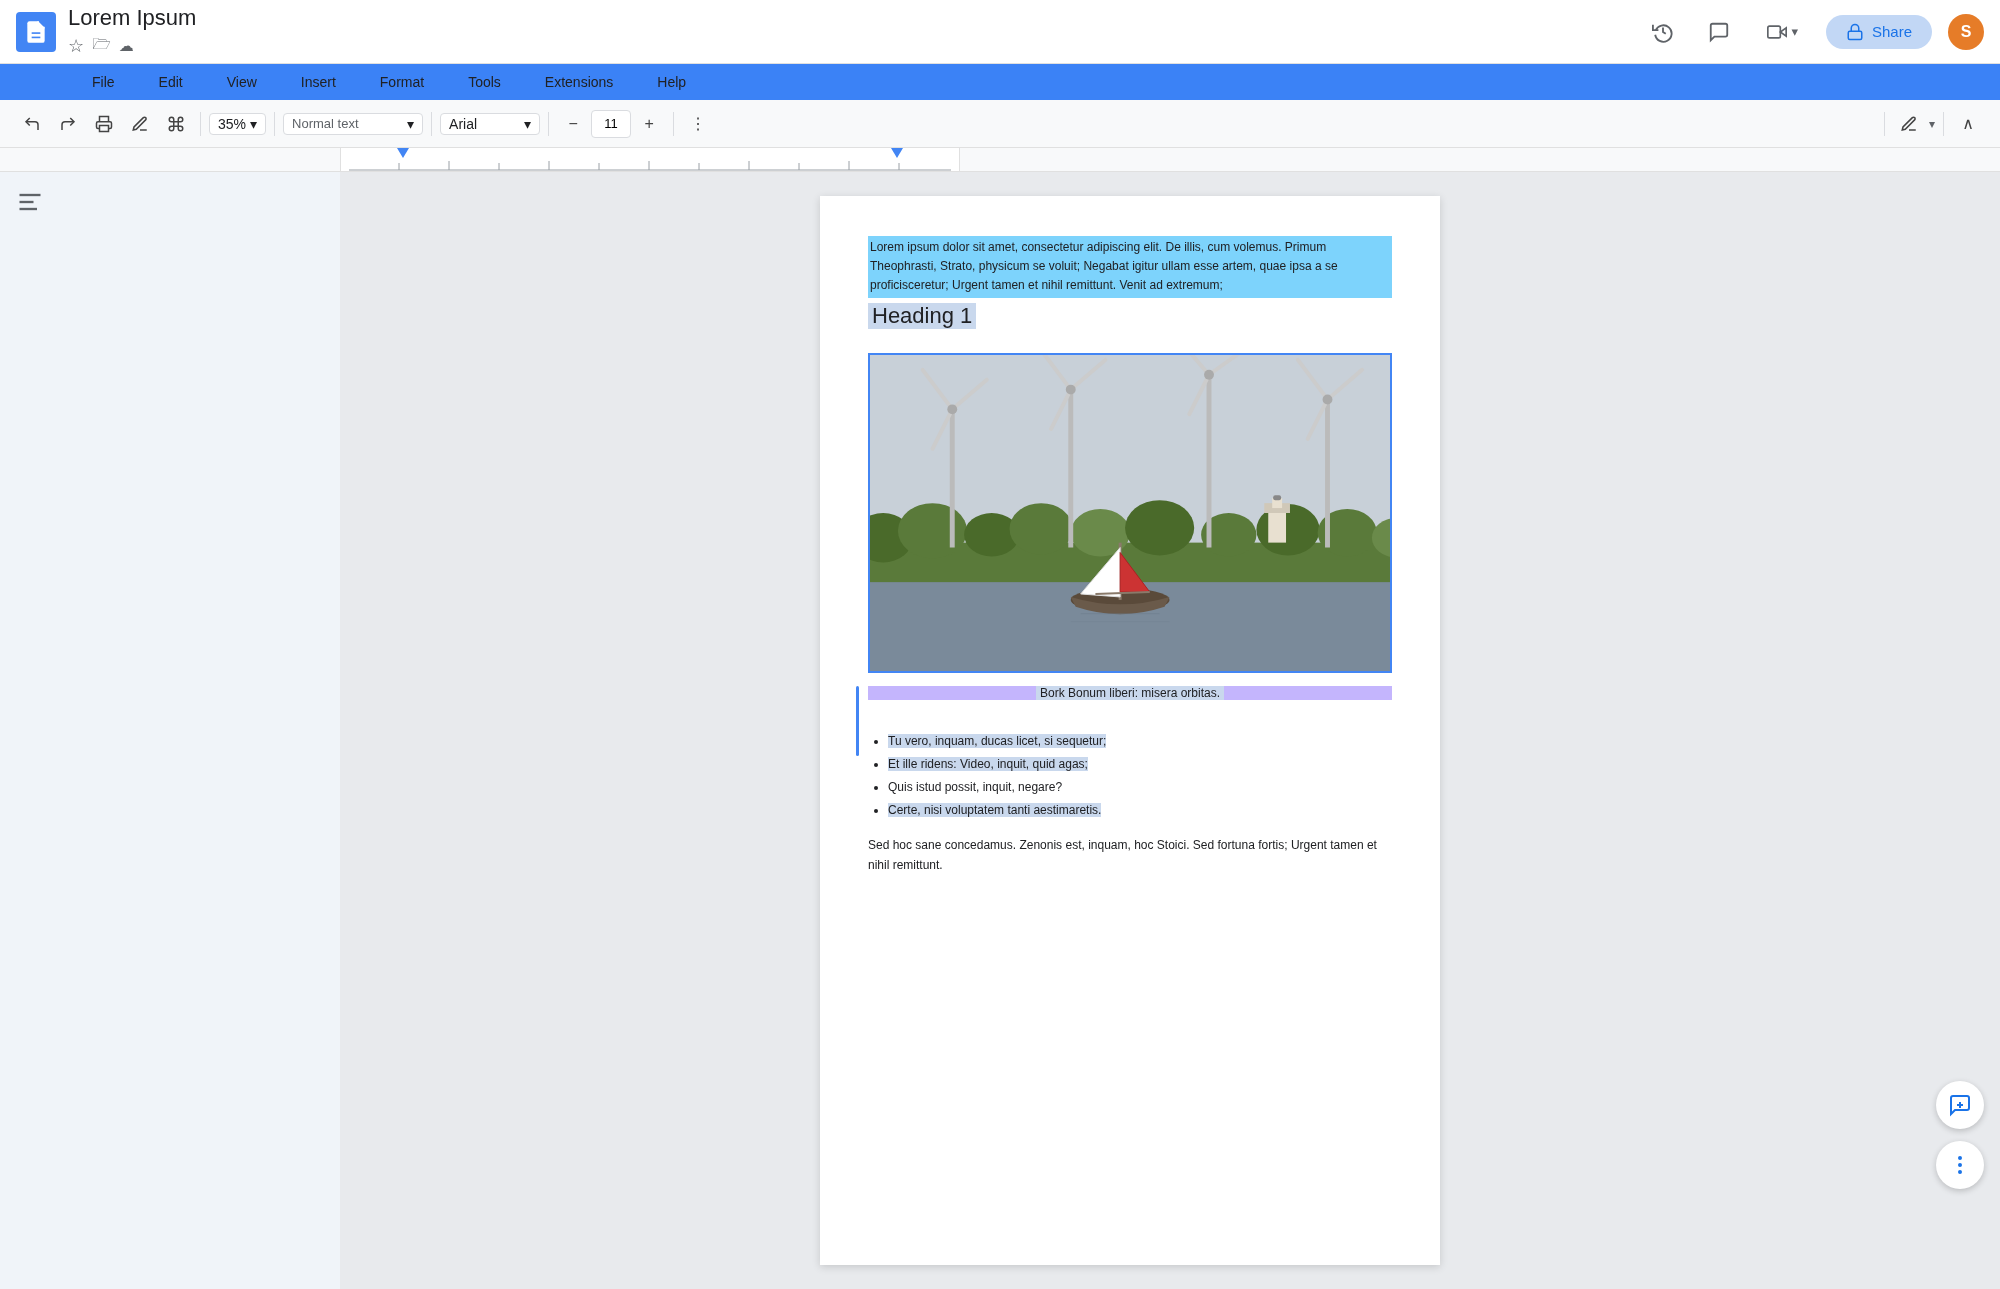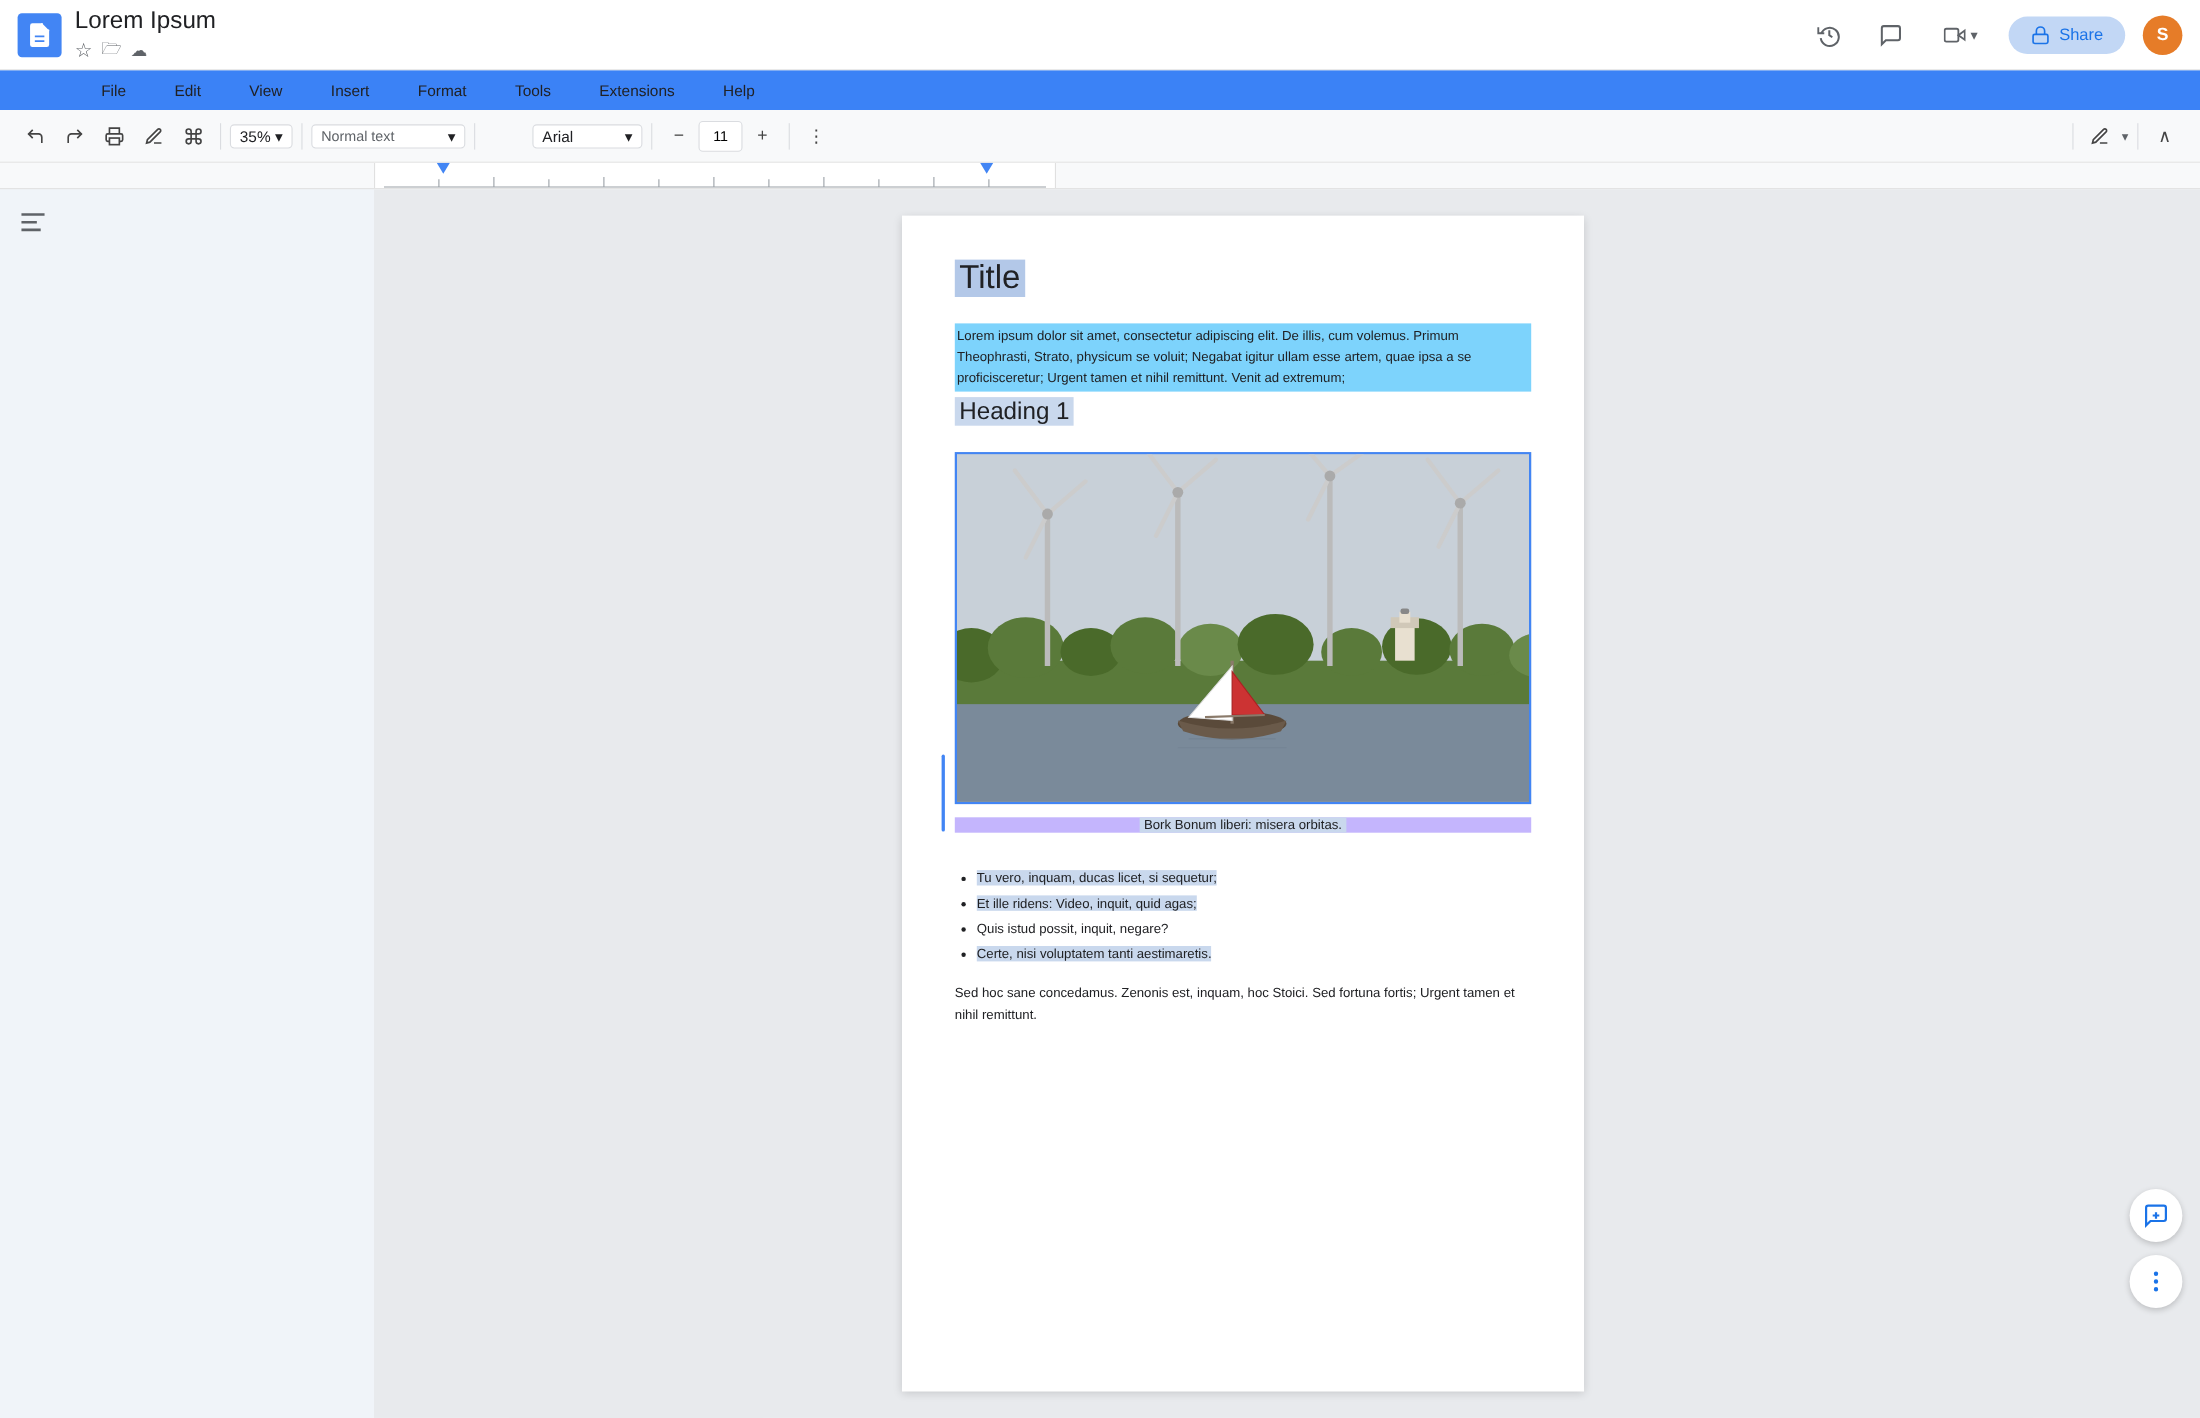--- a/index.html
+++ b/index.html
@@ -147,21 +147,20 @@
       display: flex; align-items: center;
       border: 1px solid #dadce0;
       border-radius: 4px;
       padding: 2px 8px;
       font-size: 14px;
       color: #202124;
       cursor: pointer;
       background: #fff;
       gap: 4px;
       min-width: 100px;
-      margin-left: 44px;
     }
     .font-size-ctrl {
       display: flex; align-items: center; gap: 2px;
     }
     .font-size-box {
       width: 40px; height: 28px;
       border: 1px solid #dadce0;
       border-radius: 4px;
       text-align: center;
       font-size: 14px;
@@ -503,23 +502,20 @@
         <line x1="3" y1="6" x2="21" y2="6"></line>
         <line x1="3" y1="12" x2="15" y2="12"></line>
         <line x1="3" y1="18" x2="18" y2="18"></line>
       </svg>
     </div>
   </div>
 
   <div id="doc-area">
     <div id="doc-page">
 
-      <div style="margin-bottom:12px;">
-        <span class="doc-title-text">Title</span>
-      </div>
 
       <div class="doc-paragraph">Lorem ipsum dolor sit amet, consectetur adipiscing elit. De illis, cum volemus. Primum Theophrasti, Strato, physicum se voluit; Negabat igitur ullam esse artem, quae ipsa a se proficisceretur; Urgent tamen et nihil remittunt. Venit ad extremum;</div>
 
       <div style="margin-bottom:12px;">
         <span class="doc-heading1">Heading 1</span>
       </div>
 
 
       <div id="doc-image">
         

